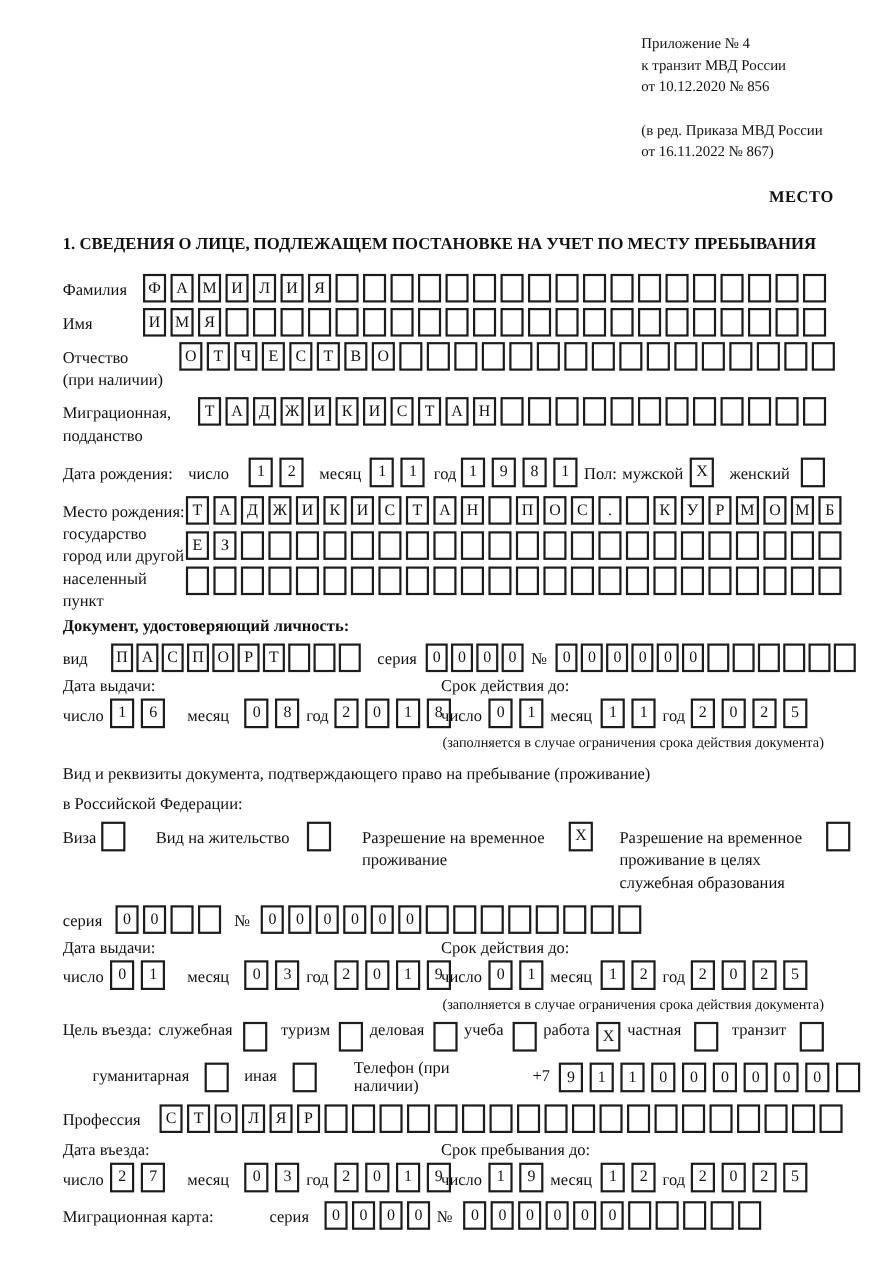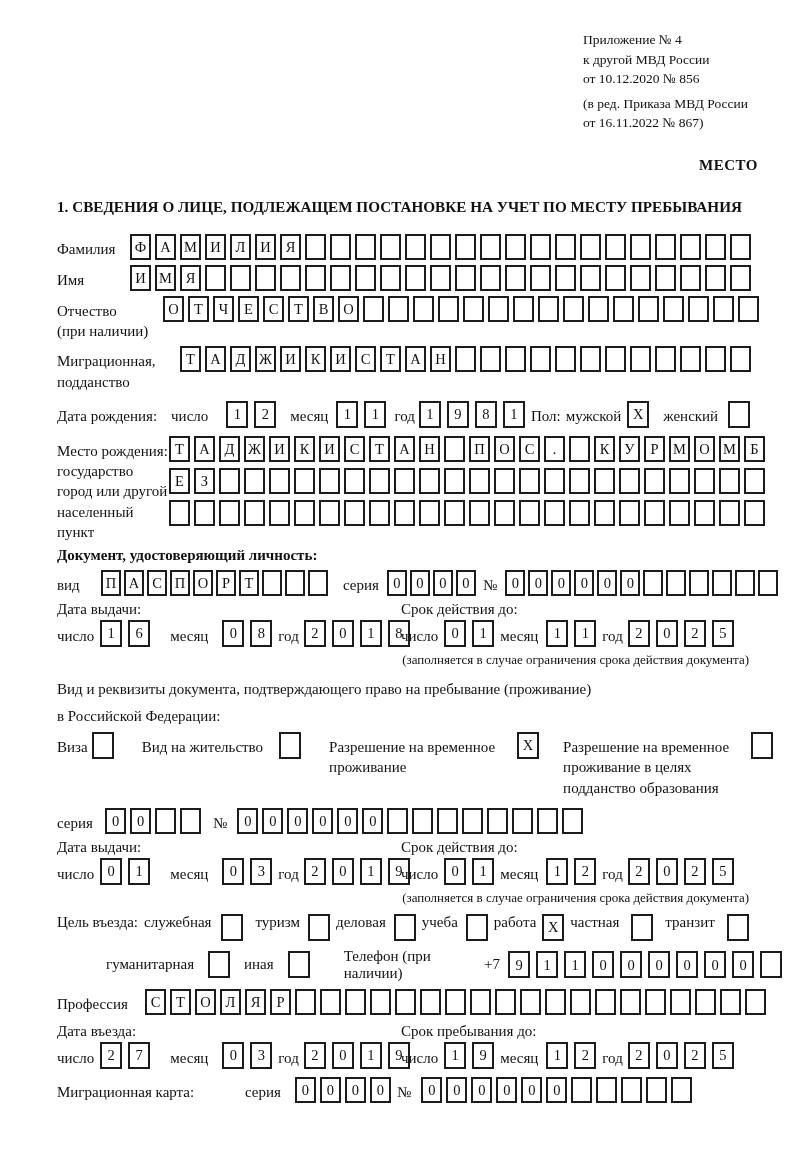--- a/index.html
+++ b/index.html
@@ -5,21 +5,21 @@
   * { margin:0; padding:0; box-sizing:border-box; }
   html,body { background:#fff; }
   body {
     width:800px; height:1163px; overflow:hidden;
     font-family:"Liberation Serif","DejaVu Serif",serif;
     color:#111; font-size:15px;
   }
   .page { padding:30px 12px 10px 57px; width:800px; }
 
   .appendix { margin-left:auto; width:205px; font-size:13.5px; line-height:1.45; }
-  .appendix .blk2 { margin-top:5px; }
+  .appendix .blk2 { margin-top:20px; }
   .forma { text-align:right; font-weight:bold; font-size:15px; padding-right:30px; margin-top:24px; letter-spacing:.5px; }
 
   .title { text-align:center; font-weight:bold; font-size:16px; line-height:1.5; margin-top:22px; }
   .title-underline { display:inline-block; width:52px; border-bottom:2px solid #333; height:1em; vertical-align:baseline; margin-left:8px; }
 
   .sect { font-weight:bold; font-size:15.2px; margin-top:24px; margin-bottom:18px; }
 
   .frow { display:flex; align-items:flex-start; margin-bottom:5px; }
   .lbl { flex:none; padding-top:5px; line-height:1.35; }
   .cells { display:flex; flex:none; }
@@ -40,21 +40,21 @@
   .ctr { text-align:left; }
   .grid-stack { display:flex; flex-direction:column; gap:6px; }
 </style>
 </head>
 <body>
 
 <div class="page">
 
   <div class="appendix">
     <div>Приложение № 4</div>
-    <div>к другой МВД России</div>
+    <div>к транзит МВД России</div>
     <div>от 10.12.2020 № 856</div>
     <div class="blk2">(в ред. Приказа МВД России</div>
     <div>от 16.11.2022 № 867)</div>
   </div>
   <div class="forma">МЕСТО</div>
 
 
   <div class="sect">1. СВЕДЕНИЯ О ЛИЦЕ, ПОДЛЕЖАЩЕМ ПОСТАНОВКЕ НА УЧЕТ ПО МЕСТУ ПРЕБЫВАНИЯ</div>
 
   <div class="frow">
@@ -397,21 +397,21 @@
     <span class="lbl" style="margin-left:22px">Вид на жительство</span>
     <span class="cbox" style="margin-left:16px"></span>
     <span class="lbl ctr" style="margin-left:22px; width:178px">
       <span>Разрешение на временное</span><br>
       <span>проживание</span>
     </span>
     <span class="cbox" style="margin-left:10px">X</span>
     <span class="lbl ctr" style="margin-left:18px; width:180px">
       <span>Разрешение на временное</span><br>
       <span>проживание в целях</span><br>
-      <span>подданство образования</span>
+      <span>служебная образования</span>
     </span>
     <span class="cbox" style="margin-left:8px"></span>
   </div>
 
   <div class="frow" style="margin-top:10px">
     <span class="lbl" style="width:48px">серия</span>
     <span class="cells">
         <span class="cell">0</span>
         <span class="cell">0</span>
         <span class="cell"></span>
@@ -495,21 +495,21 @@
     <span class="cbox" style="margin-left:8px"></span>
     <span>работа</span>
     <span class="cbox" style="margin-left:6px">X</span>
     <span>частная</span>
     <span class="cbox" style="margin-left:12px"></span>
     <span style="margin-left:6px">транзит</span>
     <span class="cbox" style="margin-left:12px"></span>
   </div>
 
   <div class="frow" style="margin-top:7px; align-items:center">
-    <span style="margin-left:49px">гуманитарная</span>
+    <span style="margin-left:27px">гуманитарная</span>
     <span class="cbox" style="margin-left:14px"></span>
     <span style="margin-left:8px">иная</span>
     <span class="cbox" style="margin-left:14px"></span>
     <span style="margin-left:28px">Телефон (при наличии)</span>
     <span style="margin-left:28px">+7</span>
     <span class="cells daterow" style="margin-left:8px">
         <span class="cell">9</span>
         <span class="cell">1</span>
         <span class="cell">1</span>
         <span class="cell">0</span>

